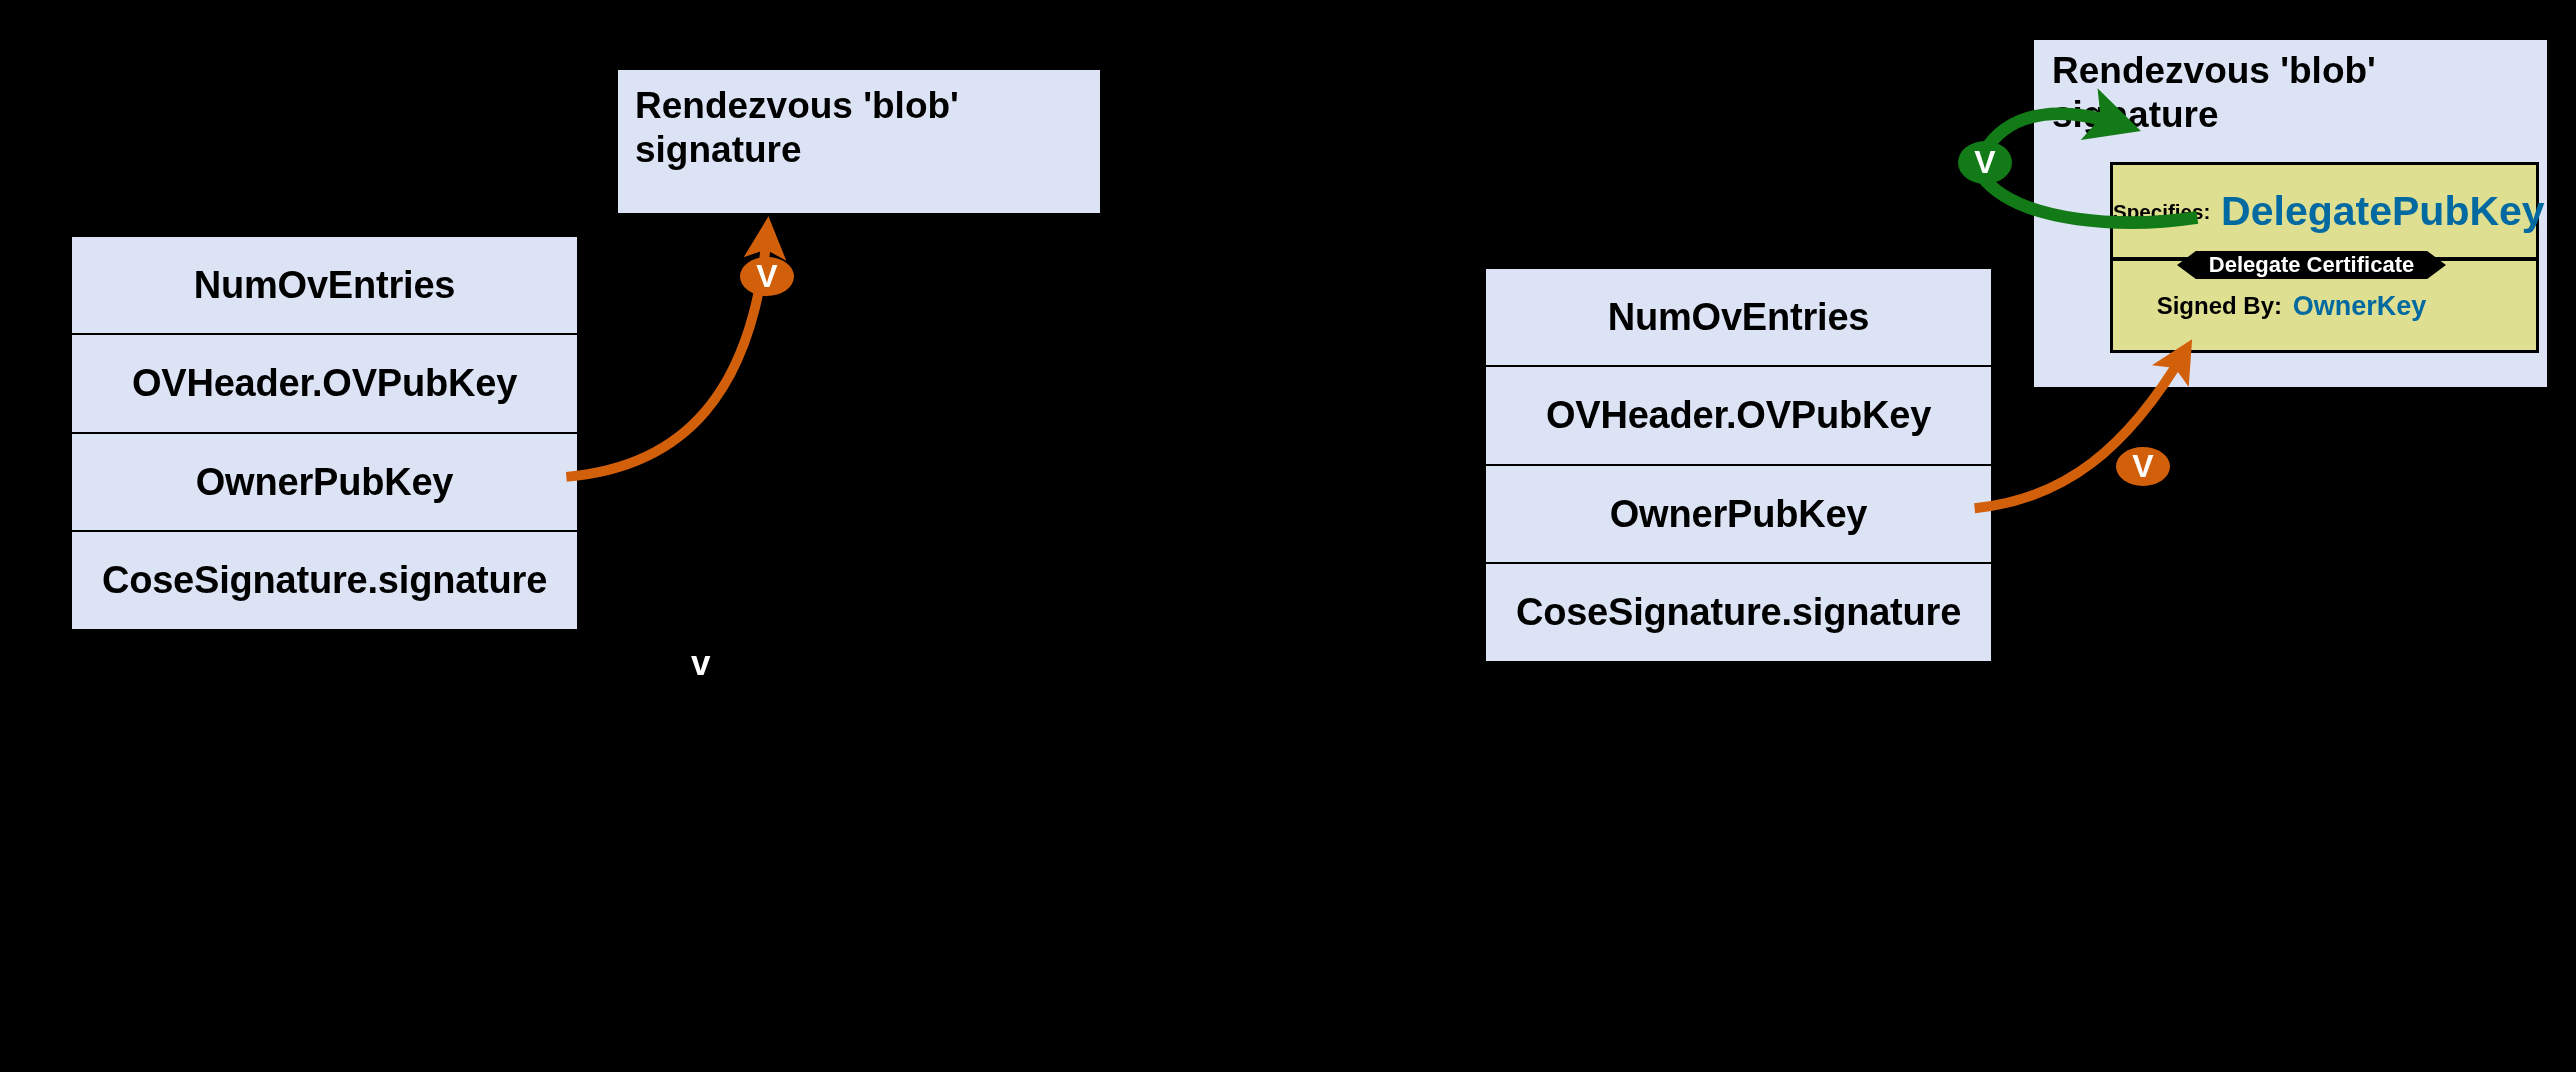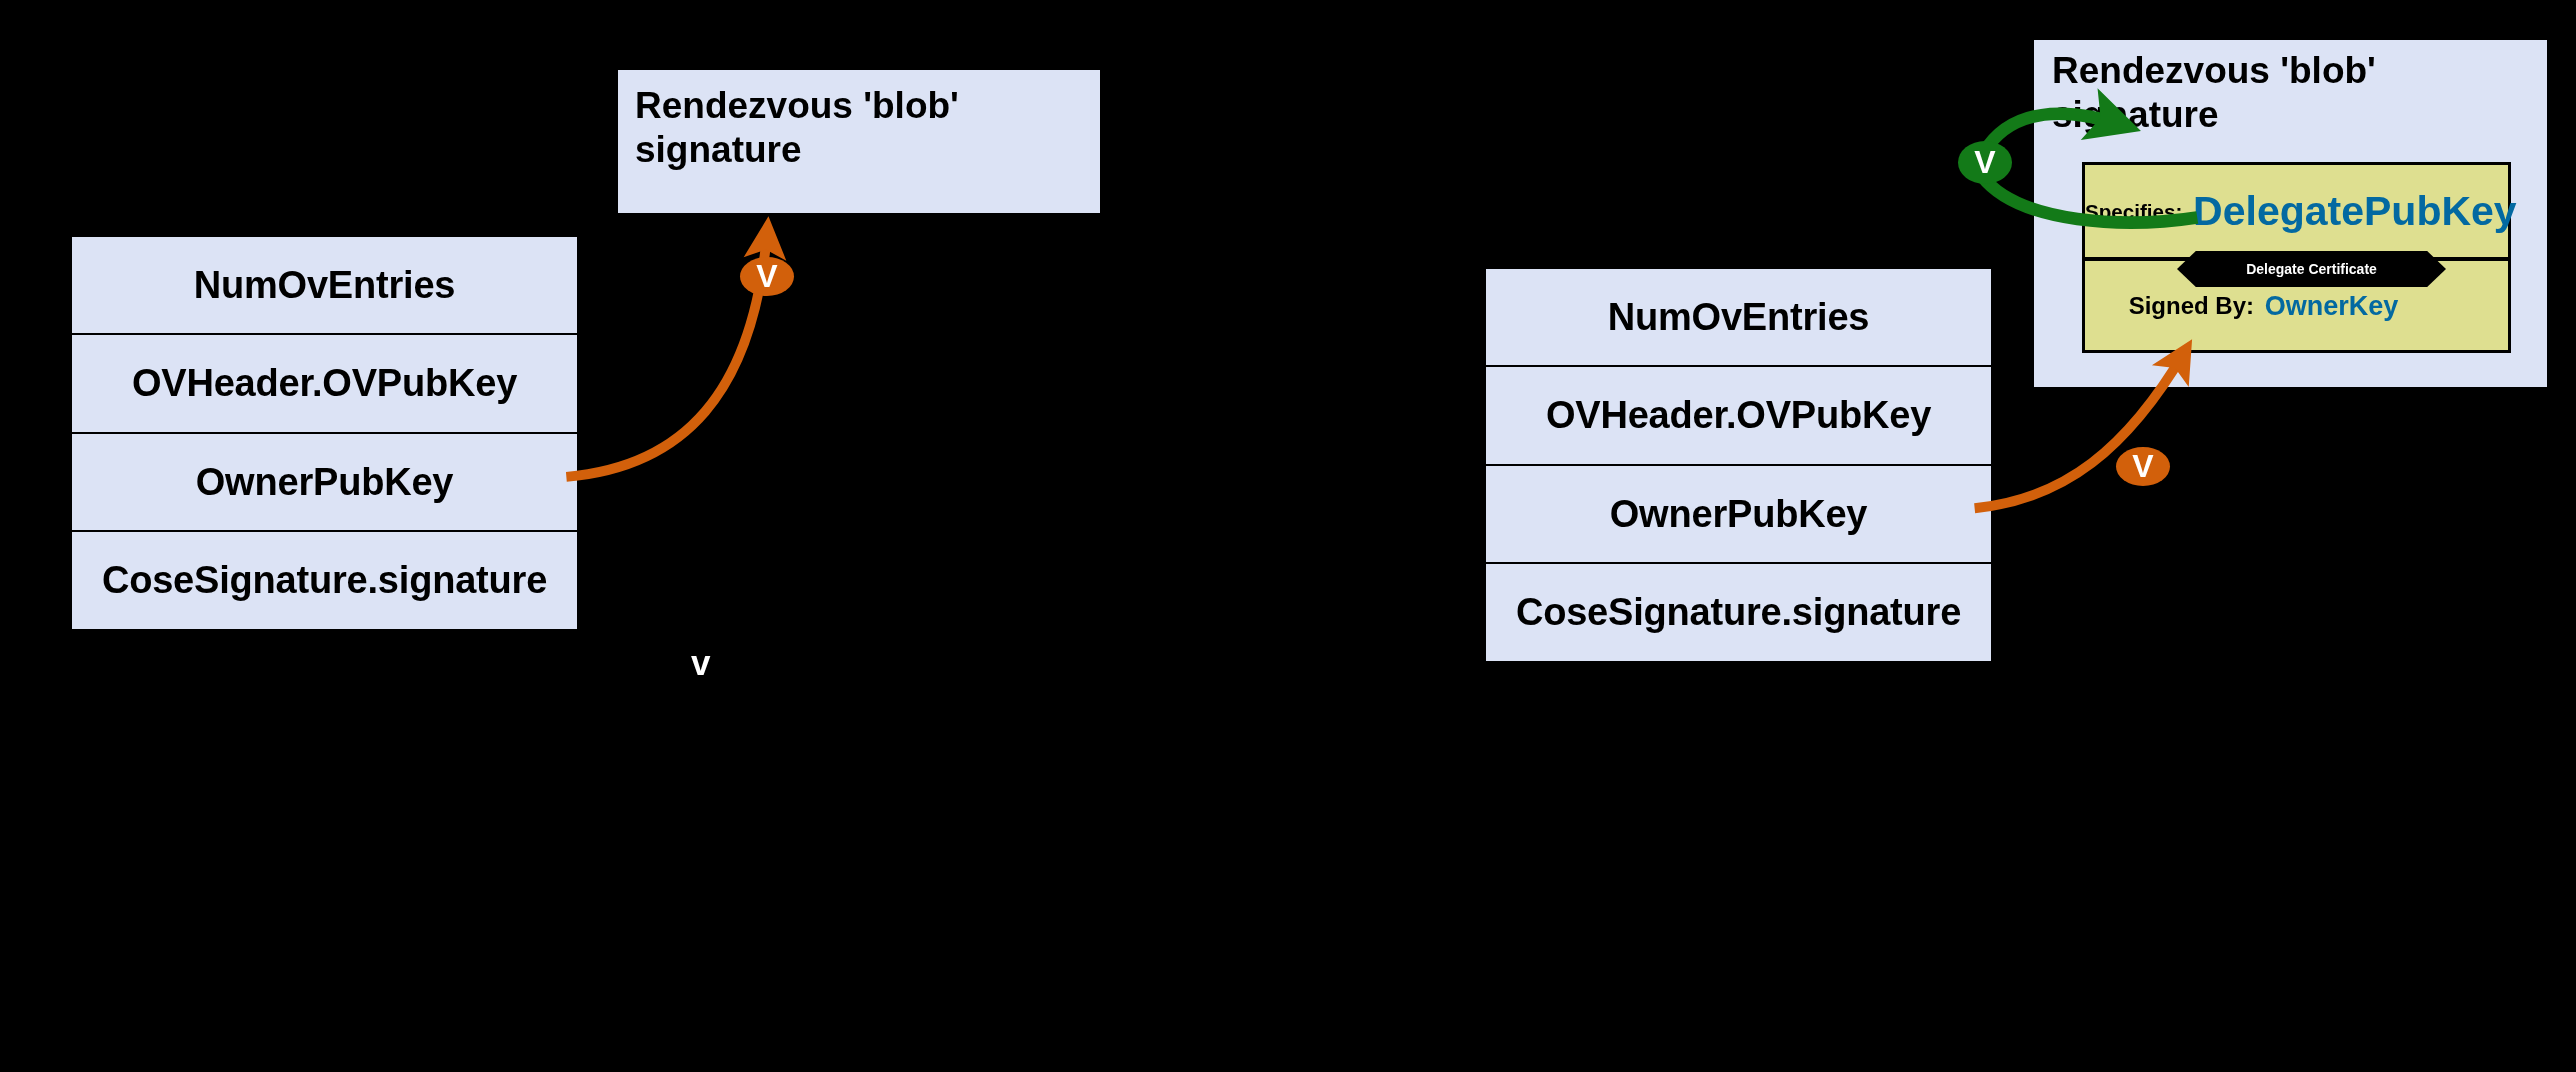--- a/index.html
+++ b/index.html
@@ -29,20 +29,21 @@
   }
   .blob-title{
     position:absolute;font-weight:bold;color:#000;
     line-height:1.18;white-space:pre-line;
   }
 
   
   .cert{
     position:absolute;background:#dedf90;border:3.6px solid #000;
     box-sizing:border-box;
+    margin-left:28px;
   }
   .cert-row{
     position:absolute;left:0;width:100%;
     display:flex;align-items:center;
   }
   .cert-label{
     color:#000;font-weight:bold;text-align:right;
     white-space:nowrap;
   }
   .cert-value{
@@ -111,21 +112,21 @@
     </div>
 
     <div class="cert-divider" style="left:0;top:92px;width:100%;height:3.6px;"></div>
 
     <div class="cert-row" style="top:95px;height:92px;">
       <div class="cert-label" style="width:169px;padding-right:10.8px;font-size:24px;">Signed By:</div>
       <div class="cert-value" style="font-size:27px;">OwnerKey</div>
     </div>
   </div>
 
-  <div class="cert-ribbon" style="left:2177px;top:251px;width:269px;height:36px;font-size:14px;z-index:30;">Delegate Certificate</div>
+  <div class="cert-ribbon" style="left:2177px;top:251px;width:269px;height:28px;font-size:22px;z-index:30;">Delegate Certificate</div>
 
   <div class="vbadge badge-orange" style="left:2116px;top:447px;width:54px;height:39px;font-size:32px;">V</div>
 
   <div class="vbadge badge-green" style="left:1958px;top:141px;width:54px;height:43px;font-size:32px;">V</div>
 
   <svg class="overlay" viewBox="0 0 2870 1195" xmlns="http://www.w3.org/2000/svg">
     <defs>
       <marker id="arw-orange" viewBox="0 0 12 12" refX="8" refY="6" markerWidth="5.2" markerHeight="5.2" orient="auto-start-reverse">
         <path d="M 1 1 L 11 6 L 1 11 L 3.2 6 z" fill="#d2600b"></path>
       </marker>

